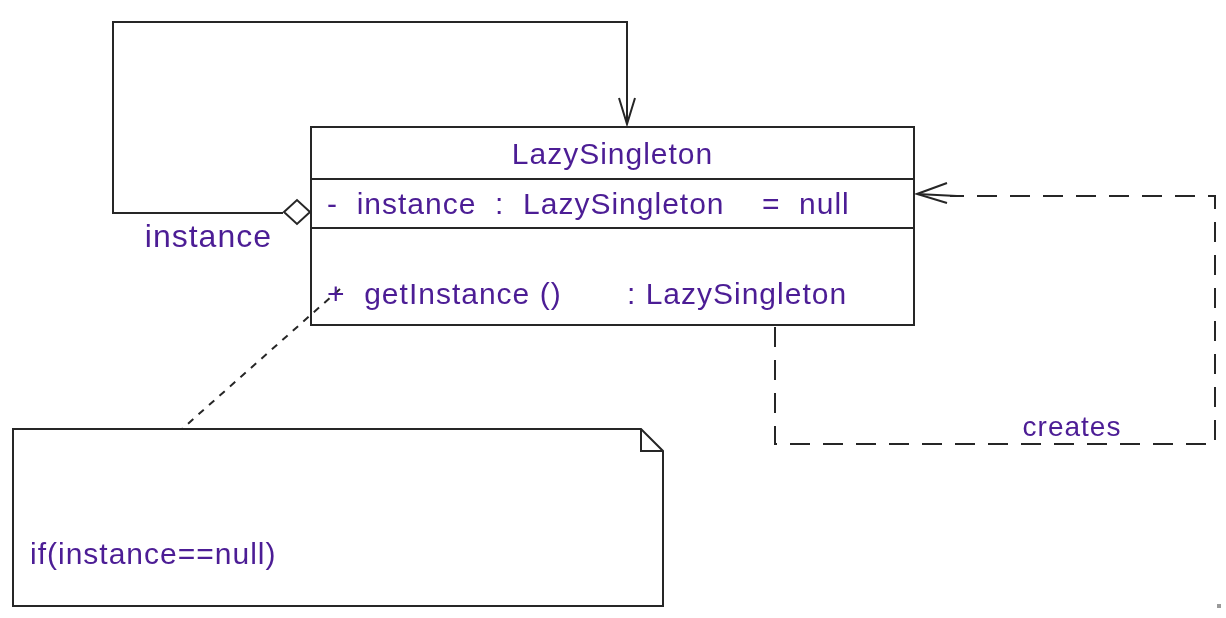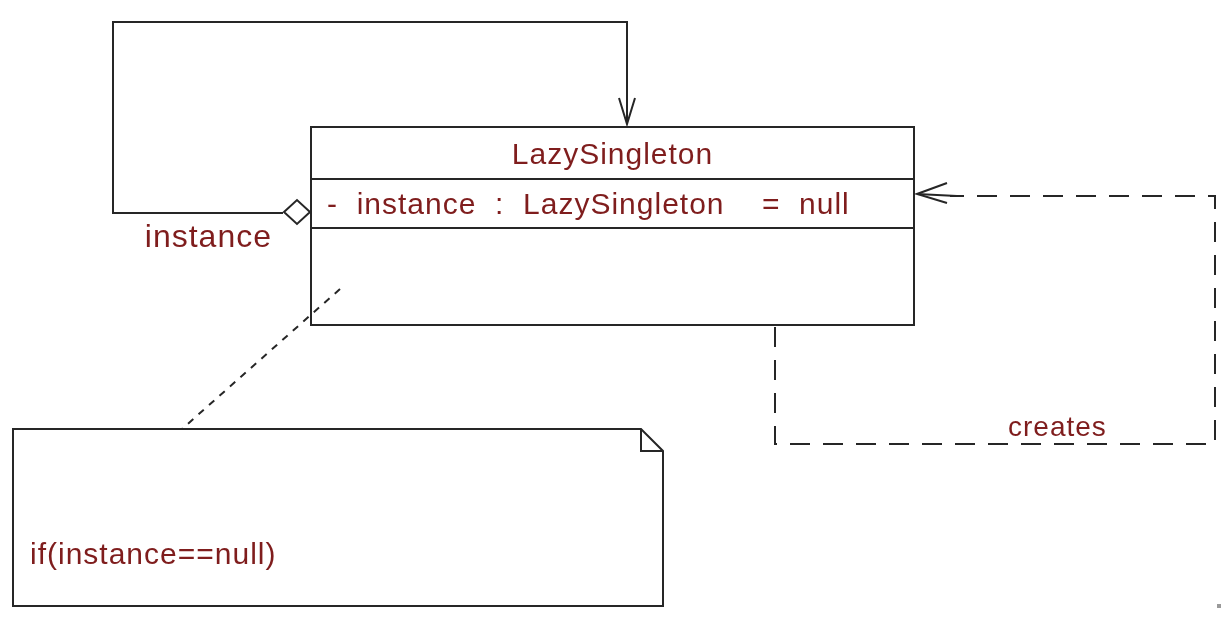--- a/index.html
+++ b/index.html
@@ -18,21 +18,21 @@
     left: 0; top: 0;
     width: 1226px; height: 618px;
     z-index: 1;
   }
   .txt {
     position: absolute;
     z-index: 2;
     font-size: 30px;
     letter-spacing: 1px;
     white-space: pre;
-    color: #7f1d1d;
+    color: #4c1d95;
   }
   .class-title {
     left: 312px; top: 130px;
     width: 601px;
     line-height: 48px;
     text-align: center;
   }
   .attr-row {
     left: 327px; top: 181px;
     line-height: 46px;
@@ -51,21 +51,21 @@
     width: 132px;
     line-height: 34px;
     font-size: 32px;
     text-align: right;
   }
   .dep-label {
     left: 1008px; top: 410px;
     width: 128px;
     line-height: 34px;
     font-size: 28px;
-    text-align: left;
+    text-align: center;
   }
   .note-text {
     left: 30px; top: 459px;
     line-height: 38px;
   }
   .note-line { display: block; }
   .artifact-dot {
     position: absolute;
     left: 1217px; top: 604px;
     width: 4px; height: 4px;
@@ -101,20 +101,21 @@
     <g fill="none" stroke="#262626" stroke-width="2">
       <polygon points="13,429 641,429 663,451 663,606 13,606" fill="#ffffff"></polygon>
       <polyline points="641,429 641,451 663,451"></polyline>
     </g>
 
     <line x1="340" y1="289" x2="182" y2="429" stroke="#262626" stroke-width="2" stroke-dasharray="7 7"></line>
   </svg>
 
   <div class="txt class-title">LazySingleton</div>
   <div class="txt attr-row">-  instance  :  LazySingleton    =  null</div>
+  <div class="txt method-row-2">+  getInstance ()       : LazySingleton</div>
 
   <div class="txt assoc-label">instance</div>
   <div class="txt dep-label">creates</div>
 
   <div class="txt note-text">
     <span class="note-line">if(instance==null)</span>
     
     
   </div>
 

